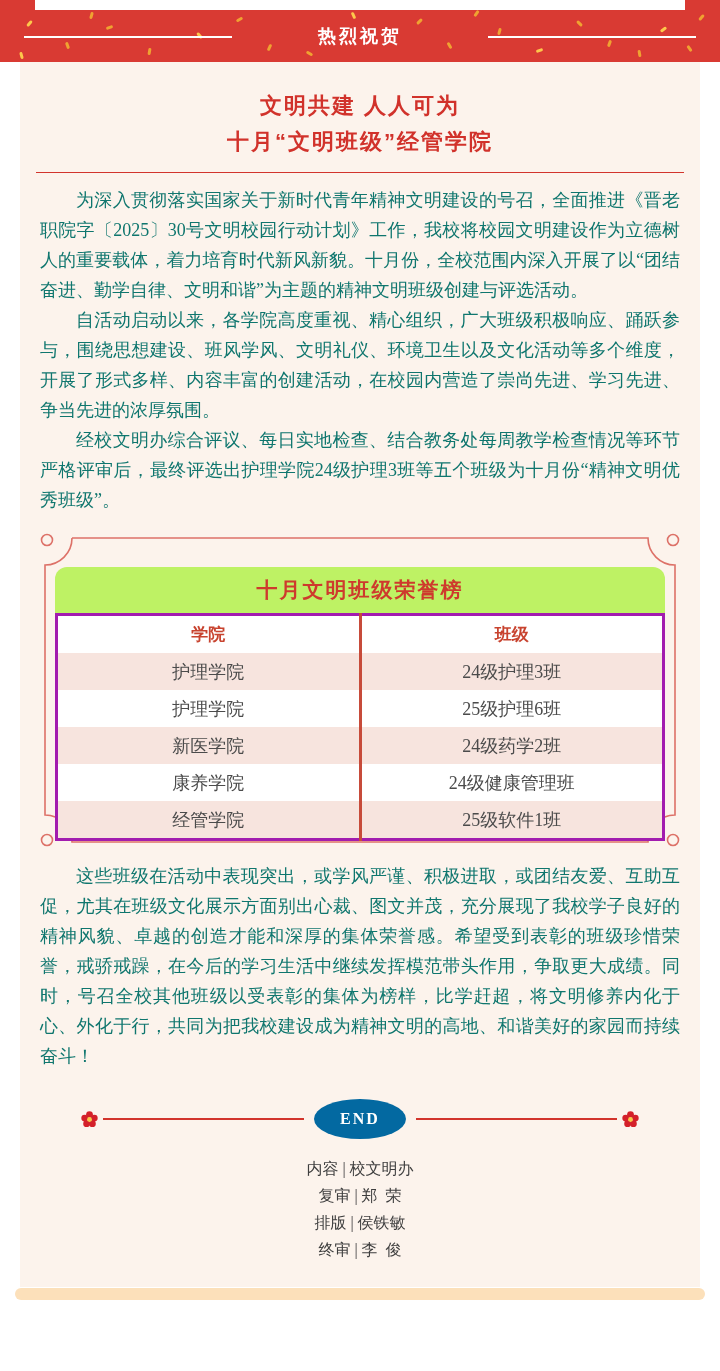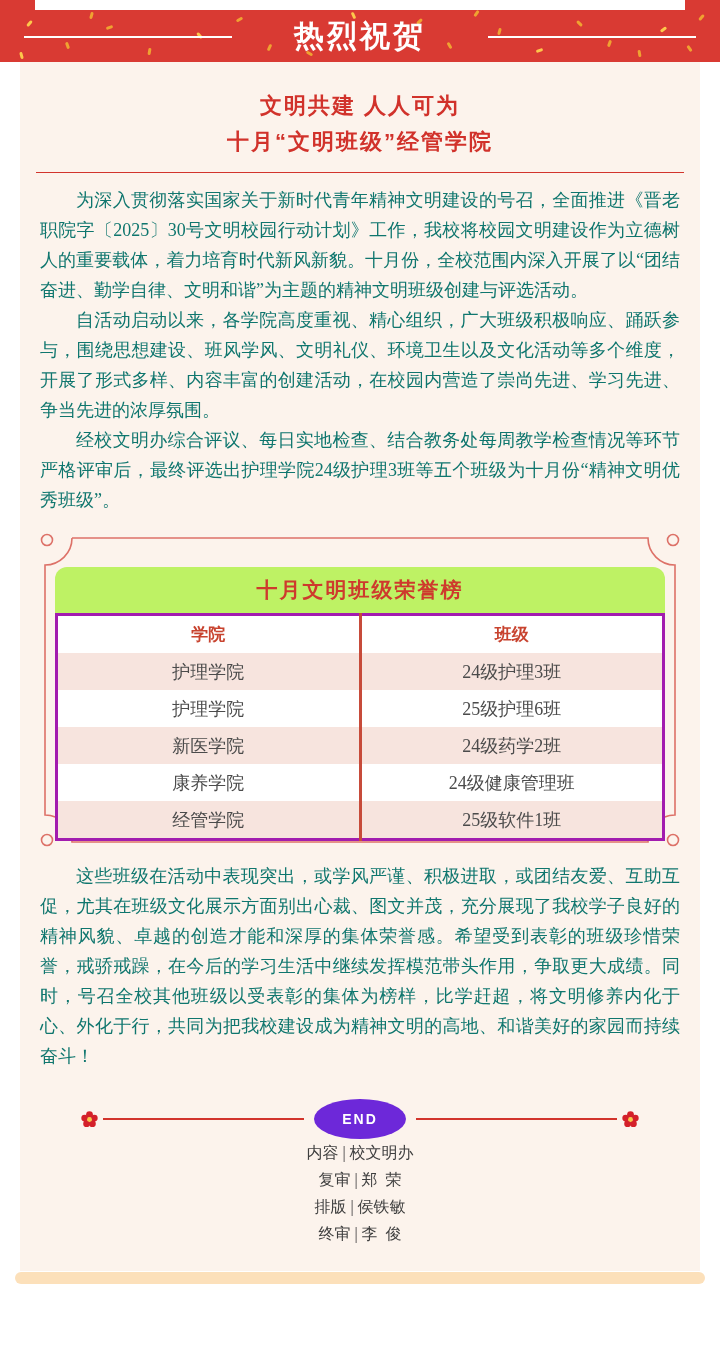--- a/index.html
+++ b/index.html
@@ -10,21 +10,21 @@
   }
   
   .banner{position:relative;height:62px;background:#d93a33;overflow:hidden;}
   .banner-notch{position:absolute;top:0;left:35px;right:35px;height:10px;background:#ffffff;}
   .banner-line{position:absolute;top:36px;height:2px;background:#ffffff;width:208px;}
   .banner-line.left{left:24px;}
   .banner-line.right{right:24px;}
   .banner-label{
     position:absolute;left:0;right:0;top:10px;height:52px;
     display:flex;align-items:center;justify-content:center;
-    color:#ffffff;font-size:30px;font-weight:bold;letter-spacing:3px;
+    color:#ffffff;font-size:18px;font-weight:bold;letter-spacing:3px;
   }
   .confetti{position:absolute;width:3px;height:7px;border-radius:2px;opacity:.95;}
   
   .card{
     margin:0 20px;background:#fcf3ec;padding:26px 0 24px;
   }
   .page-title{
     text-align:center;color:#d1322b;font-weight:bold;font-size:22px;
     line-height:36px;letter-spacing:2px;
   }
@@ -58,26 +58,26 @@
   }
   .honor-table td{height:35px;text-align:center;color:#4b4b4b;font-size:18px;}
   .honor-table th:first-child,.honor-table td:first-child{border-right:3px solid #c74b3a;}
   .honor-table tbody tr:nth-child(odd){background:#f7e4de;}
   .honor-table tbody tr:nth-child(even){background:#ffffff;}
   
   .end-divider{display:flex;align-items:center;margin:28px 56px 0;}
   .end-line{flex:1;height:2px;background:#d2342c;}
   .end-badge{
     width:92px;height:40px;margin:0 10px;border-radius:50%;
-    background:#6d28d9;color:#ffffff;font-weight:bold;font-size:14px;
-    letter-spacing:2px;display:flex;align-items:center;justify-content:center;
+    background:#0369a1;color:#ffffff;font-weight:bold;font-size:16px;
+    letter-spacing:2px;display:flex;align-items:center;justify-content:center;font-family:Liberation Serif, serif;
   }
   .flower{width:17px;height:17px;flex:0 0 auto;margin:0 5px;}
   
-  .credits{text-align:center;}
+  .credits{margin-top:16px;text-align:center;}
   .credit-line{
     font-family:"Liberation Serif", serif;font-size:16px;line-height:27px;
     color:#3e3e3e;white-space:pre;
   }
   
   .footer-bar{margin:1px 15px 0;height:12px;border-radius:7px;background:#fce0ba;}
 </style>
 </head>
 <body>
 

